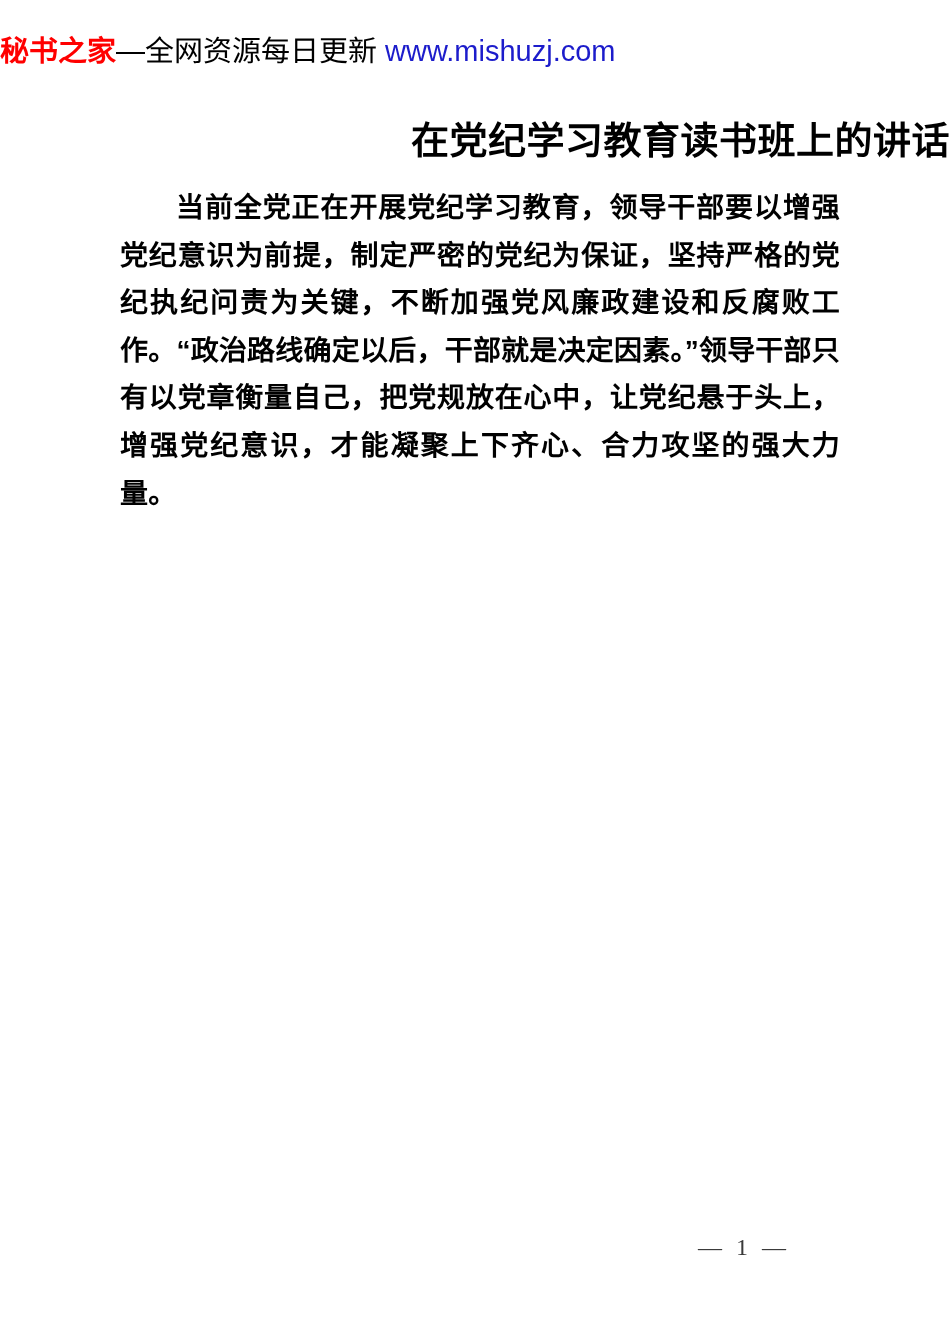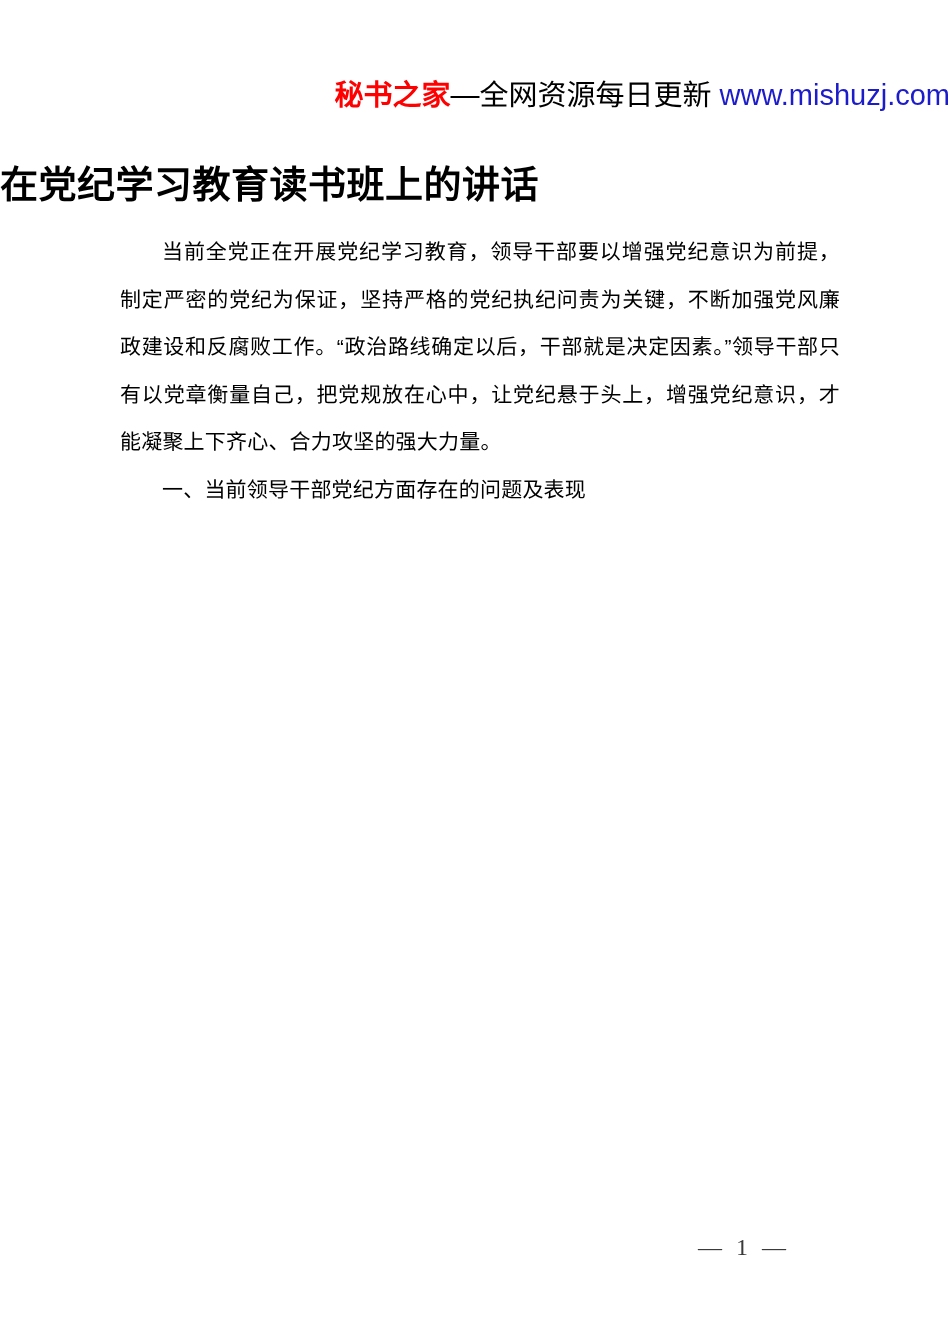--- a/index.html
+++ b/index.html
@@ -11,53 +11,54 @@
   .page {
     position: relative;
     width: 950px;
     height: 1344px;
     margin: 0 auto;
     background: #ffffff;
     overflow: hidden;
   }
   
   .site-header {
-    padding-top: 76px;
-    text-align: right;
+    padding-top: 32px;
+    text-align: left;
     font-size: 29px;
     line-height: 38px;
     white-space: nowrap;
   }
   .site-header .brand {
     color: #ff0000;
     font-weight: bold;
   }
   .site-header .tagline {
     color: #000000;
   }
   .site-header .url {
     color: #1c1ccb;
   }
   
   .doc-title {
     margin-top: 48px;
-    text-align: left;
+    text-align: right;
     font-size: 38px;
     line-height: 46px;
     font-weight: bold;
     letter-spacing: 0.5px;
   }
   
   .doc-body {
     margin: 20px 110px 0 120px;
-    font-size: 21px;
+    font-size: 28px;
     line-height: 47.6px;
     text-align: justify;
     text-justify: inter-ideograph;
     letter-spacing: 0.2px;
+    font-weight: bold;
   }
   .doc-body p.indent { text-indent: 2em; }
   .doc-body p { margin: 0; }
   
   .page-number {
     position: absolute;
     top: 1234px;
     right: 160px;
     font-family: "Liberation Serif", "DejaVu Serif", serif;
     font-size: 24px;
@@ -72,18 +73,17 @@
 
   <div class="site-header">
     <span class="brand">秘书之家</span><span class="tagline">—全网资源每日更新 </span><span class="url">www.mishuzj.com</span>
   </div>
 
   <h1 class="doc-title">在党纪学习教育读书班上的讲话</h1>
 
   <div class="doc-body">
 
   <p class="indent">当前全党正在开展党纪学习教育，领导干部要以增强党纪意识为前提，制定严密的党纪为保证，坚持严格的党纪执纪问责为关键，不断加强党风廉政建设和反腐败工作。“政治路线确定以后，干部就是决定因素。”领导干部只有以党章衡量自己，把党规放在心中，让党纪悬于头上，增强党纪意识，才能凝聚上下齐心、合力攻坚的强大力量。</p>
-      <p class="indent">一、当前领导干部党纪方面存在的问题及表现</p>
     </div>
 
   <div class="page-number">— 1 —</div>
 
 </div>
 
 </body></html>

